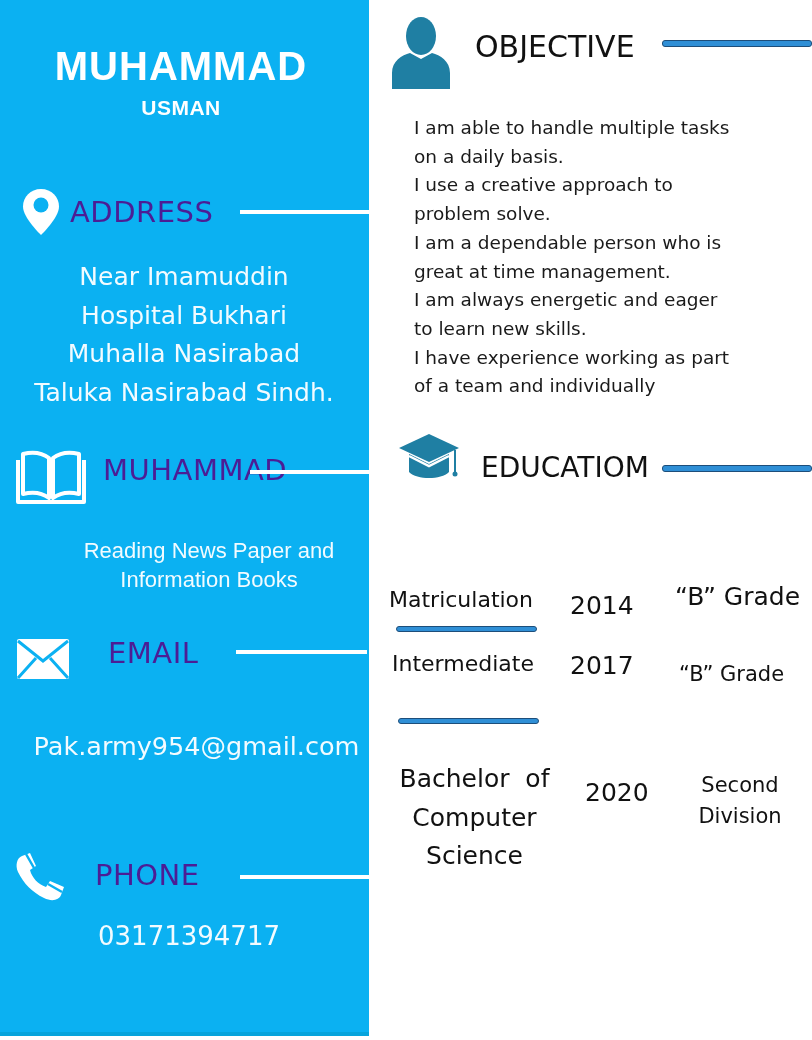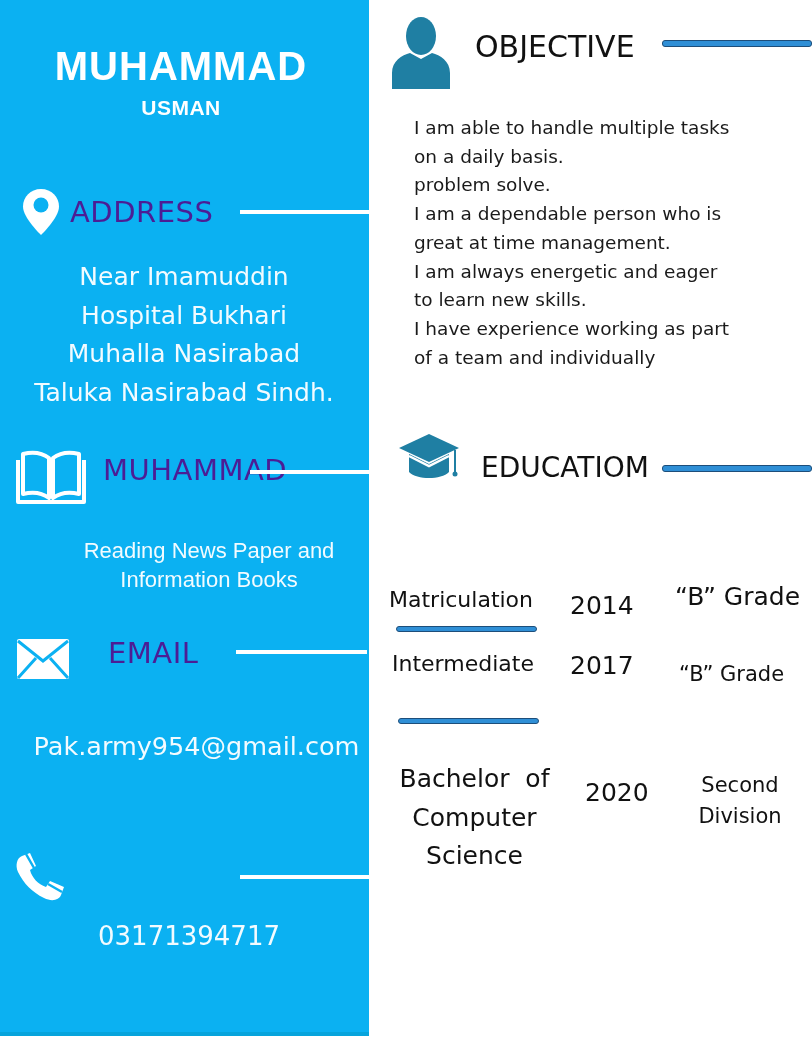--- a/index.html
+++ b/index.html
@@ -98,34 +98,36 @@
     <path d="M2 40 L20 20 M52 40 L34 20" fill="none" stroke="#0bb1f2" stroke-width="3"></path>
   </svg>
   <div class="sec-title" style="left:108px;top:636px">EMAIL</div>
   <div class="sec-line" style="left:236px;top:650px;width:131px"></div>
   <div class="side-text email-text">Pak.army954@gmail.com</div>
 
   <svg class="icon" style="left:12px;top:850px" width="56" height="56" viewBox="0 0 56 56">
     <path d="M10 6 L18 3 L24 16 L18 20 C20 28 26 34 34 37 L38 31 L52 37 L49 45 C47 50 40 52 32 48 C20 42 12 34 6 22 C3 15 5 8 10 6 Z" fill="#ffffff"></path>
     <path d="M14 4 L22 18 M36 34 L50 42" stroke="#0bb1f2" stroke-width="2.5"></path>
   </svg>
+  <div class="sec-title" style="left:95px;top:858px">PHONE</div>
   <div class="sec-line" style="left:240px;top:875px;width:129px"></div>
   <div class="side-text phone-text">03171394717</div>
 </div>
 
 <svg class="icon" style="left:390px;top:15px" width="62" height="76" viewBox="0 0 62 76">
   <ellipse cx="31" cy="21" rx="15" ry="19" fill="#1f7fa3"></ellipse>
   <path d="M2 74 L2 58 C2 46 12 40 20 38 L31 44 L42 38 C50 40 60 46 60 58 L60 74 Z" fill="#1f7fa3"></path>
 </svg>
 <div class="main-title" style="left:475px;top:29px">OBJECTIVE</div>
 <div class="blue-line" style="left:662px;top:40px;width:150px"></div>
 
 <div class="objective">
   <div>I am able to handle multiple  tasks</div>
   <div>on a daily  basis.</div>
+  <div>I use  a creative approach to</div>
   <div>problem solve.</div>
   <div>I am a dependable person who is</div>
   <div>great at time management.</div>
   <div>I am always  energetic  and  eager</div>
   <div>to learn  new  skills.</div>
   <div>I have experience working as part</div>
   <div>of a team  and  individually</div>
 </div>
 
 <svg class="icon" style="left:397px;top:432px" width="64" height="50" viewBox="0 0 64 50">

